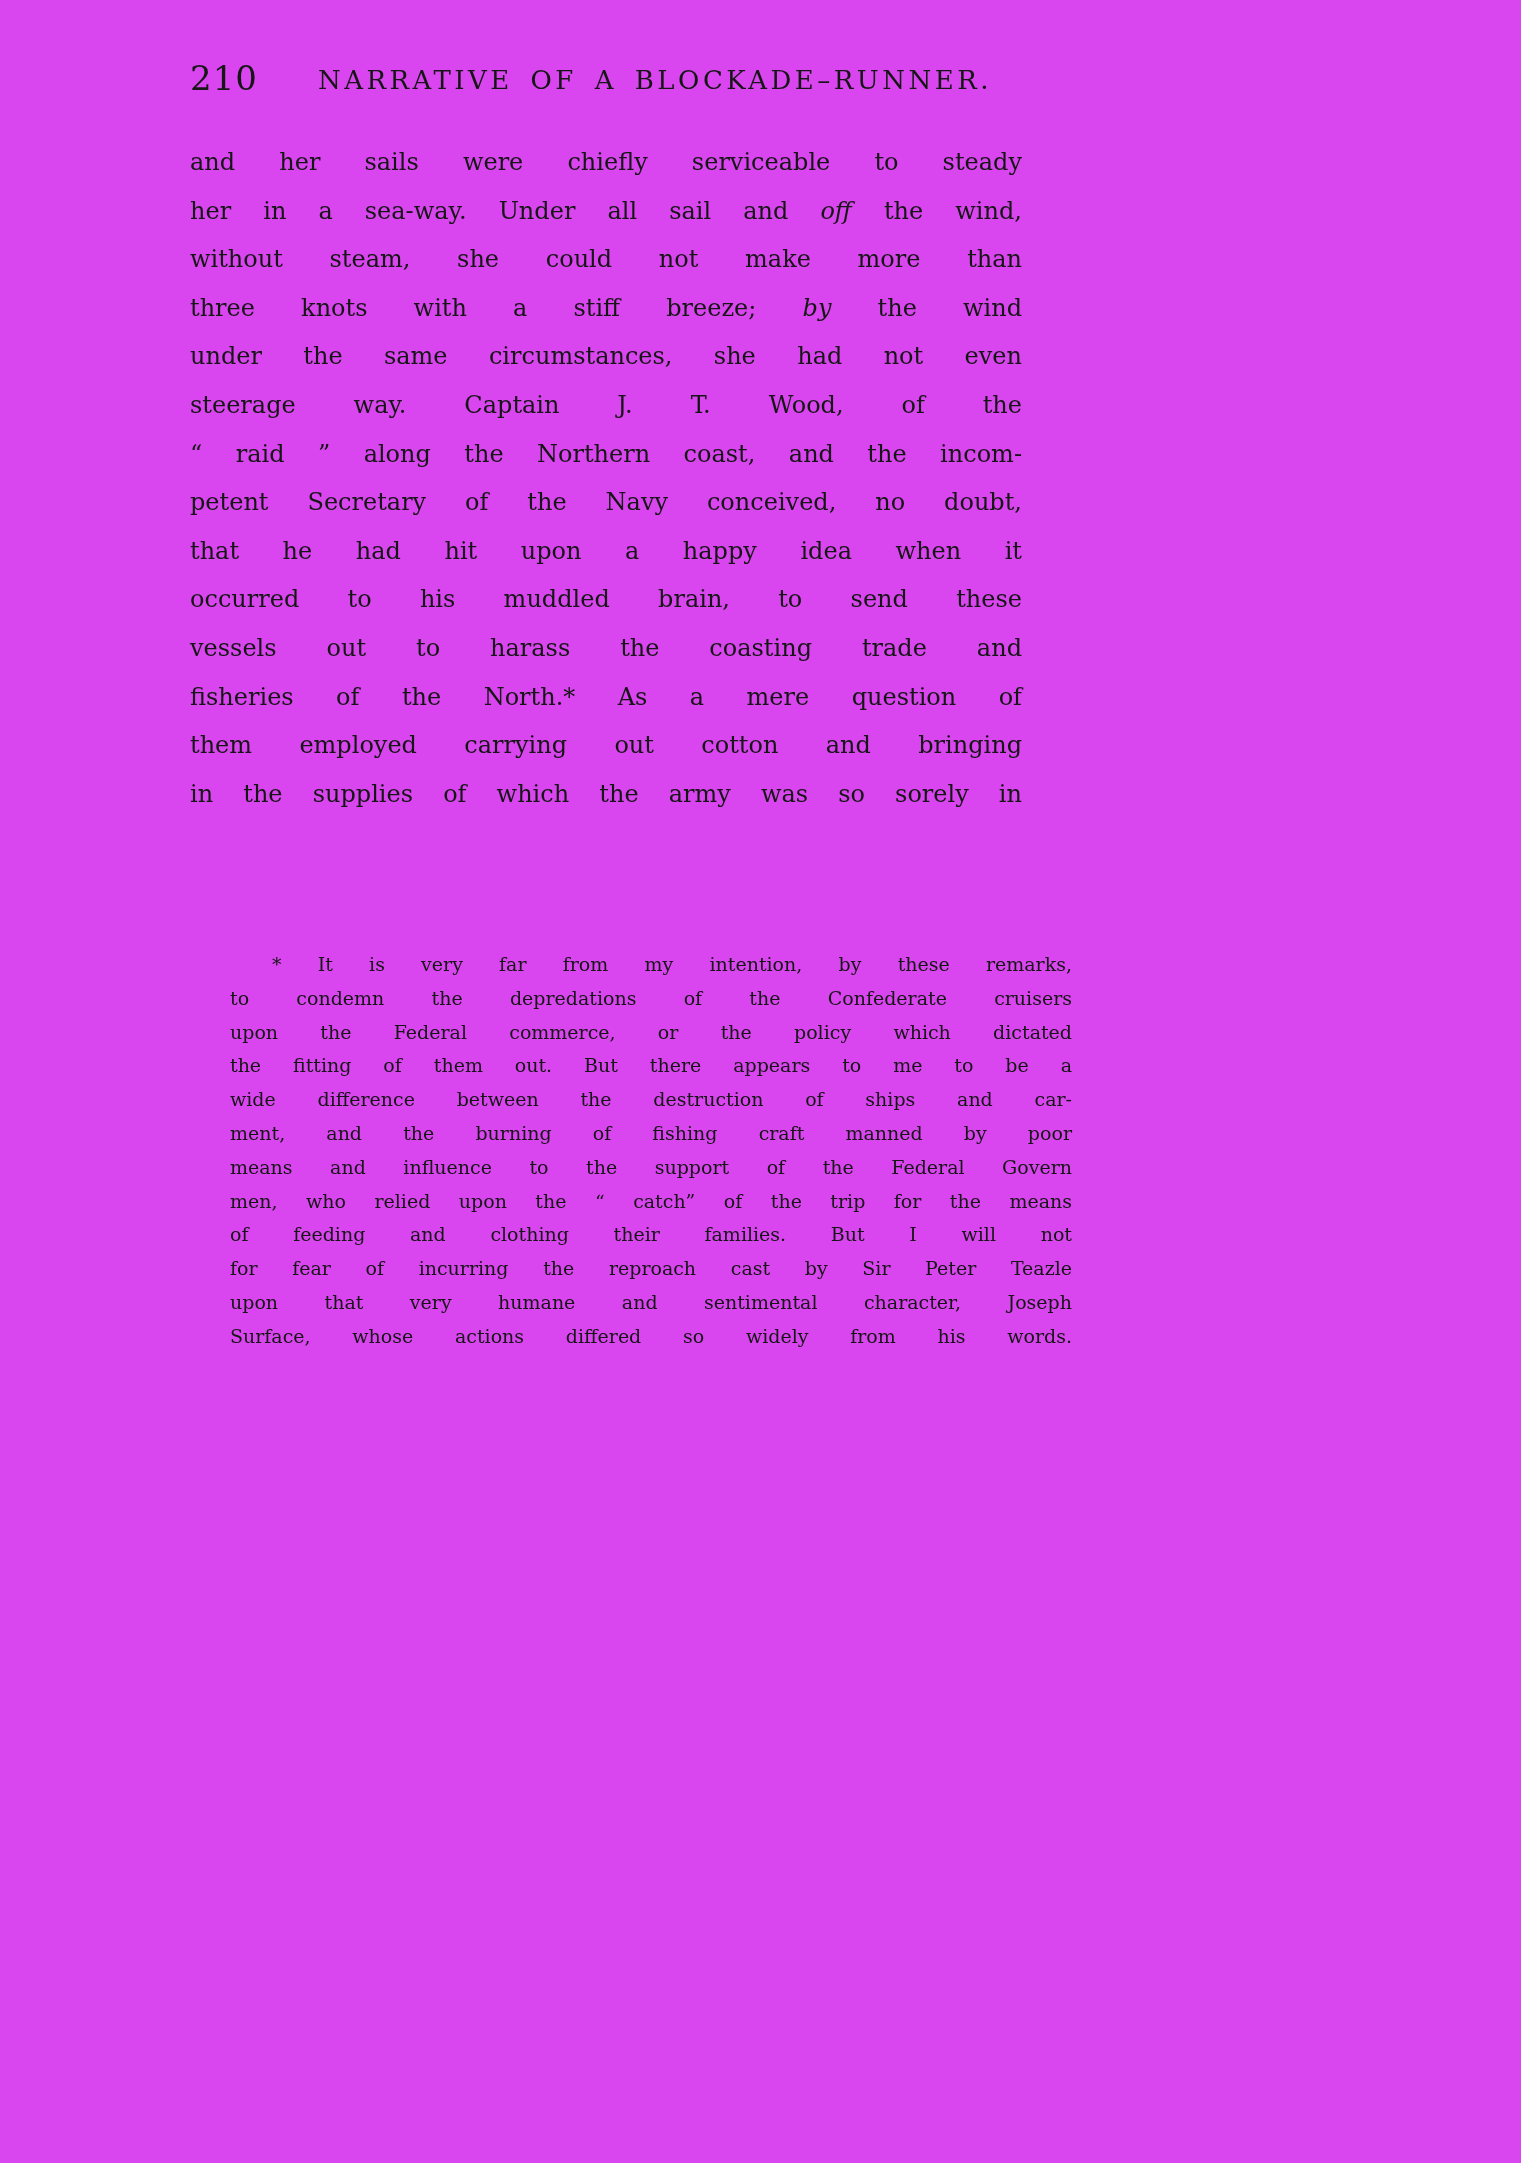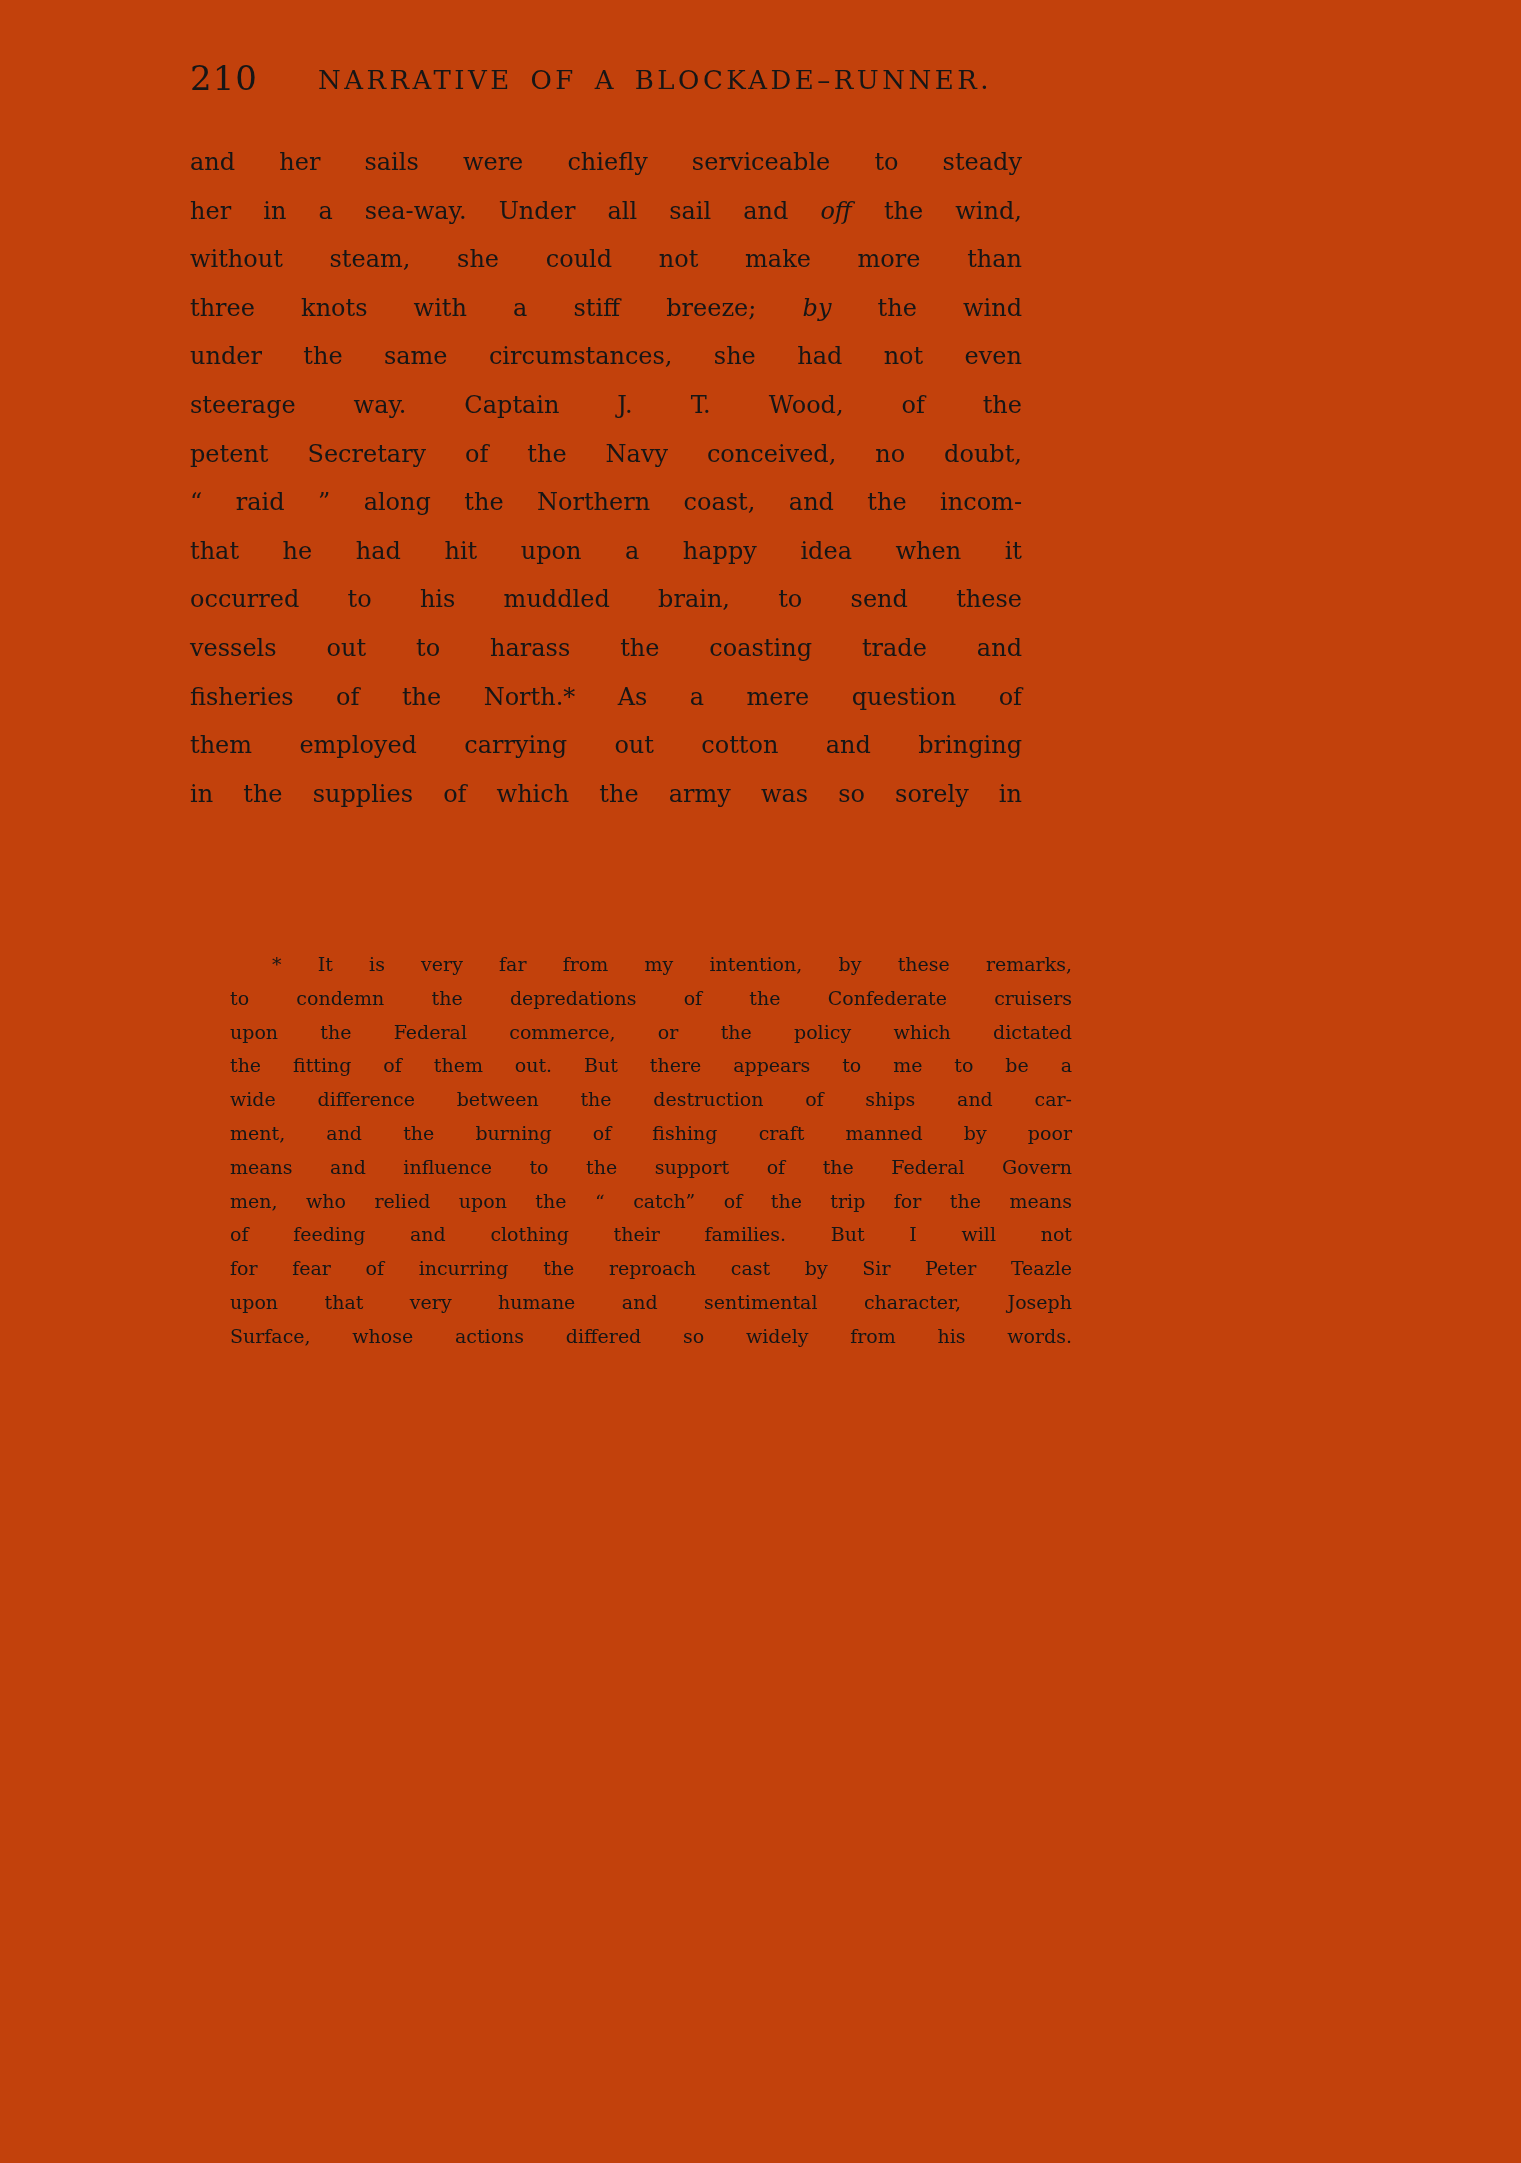--- a/index.html
+++ b/index.html
@@ -5,21 +5,21 @@
   html, body {
     margin: 0;
     padding: 0;
     background: #e8e8e6;
   }
   .page {
     position: relative;
     width: 1521px;
     height: 2163px;
     margin: 0 auto;
-    background: #c2410c;
+    background: #d946ef;
     color: #161616;
     font-family: "DejaVu Serif", "Liberation Serif", serif;
     overflow: hidden;
   }
   .header {
     position: absolute;
     top: 58px;
     left: 190px;
     width: 840px;
     height: 44px;
@@ -84,22 +84,22 @@
     <span class="running-title">NARRATIVE OF A BLOCKADE–RUNNER.</span>
   </div>
 
   <div class="body-text">
       <div class="line">and her sails were chiefly serviceable to steady</div>
       <div class="line">her in a sea-way.  Under all sail and <em>off</em> the wind,</div>
       <div class="line">without steam, she could not make more than</div>
       <div class="line">three knots with a stiff breeze; <em>by</em> the wind</div>
       <div class="line">under the same circumstances, she had not even</div>
       <div class="line">steerage way.  Captain J. T. Wood, of the</div>
+      <div class="line">“ raid ” along the Northern coast, and the incom-</div>
       <div class="line">petent Secretary of the Navy conceived, no doubt,</div>
-      <div class="line">“ raid ” along the Northern coast, and the incom-</div>
       <div class="line">that he had hit upon a happy idea when it</div>
       <div class="line">occurred to his muddled brain, to send these</div>
       <div class="line">vessels out to harass the coasting trade and</div>
       <div class="line">fisheries of the North.*   As a mere question of</div>
       <div class="line">them employed carrying out cotton and bringing</div>
       <div class="line">in the supplies of which the army was so sorely in</div>
     </div>
 
   <div class="footnote">
       <div class="line">* It is very far from my intention, by these remarks,</div>

